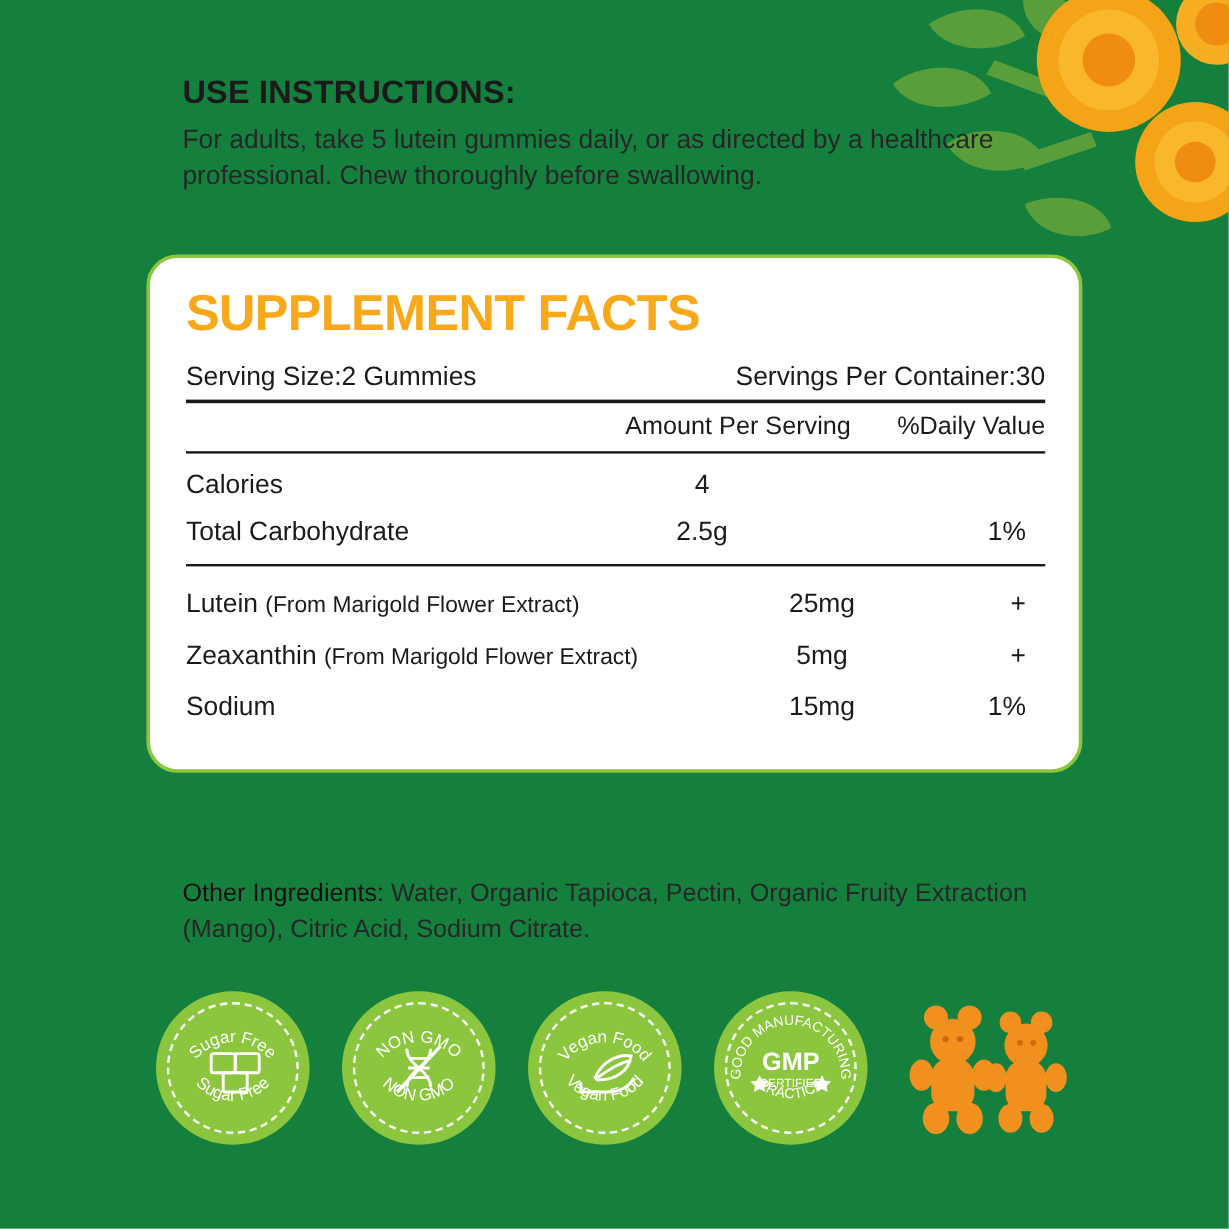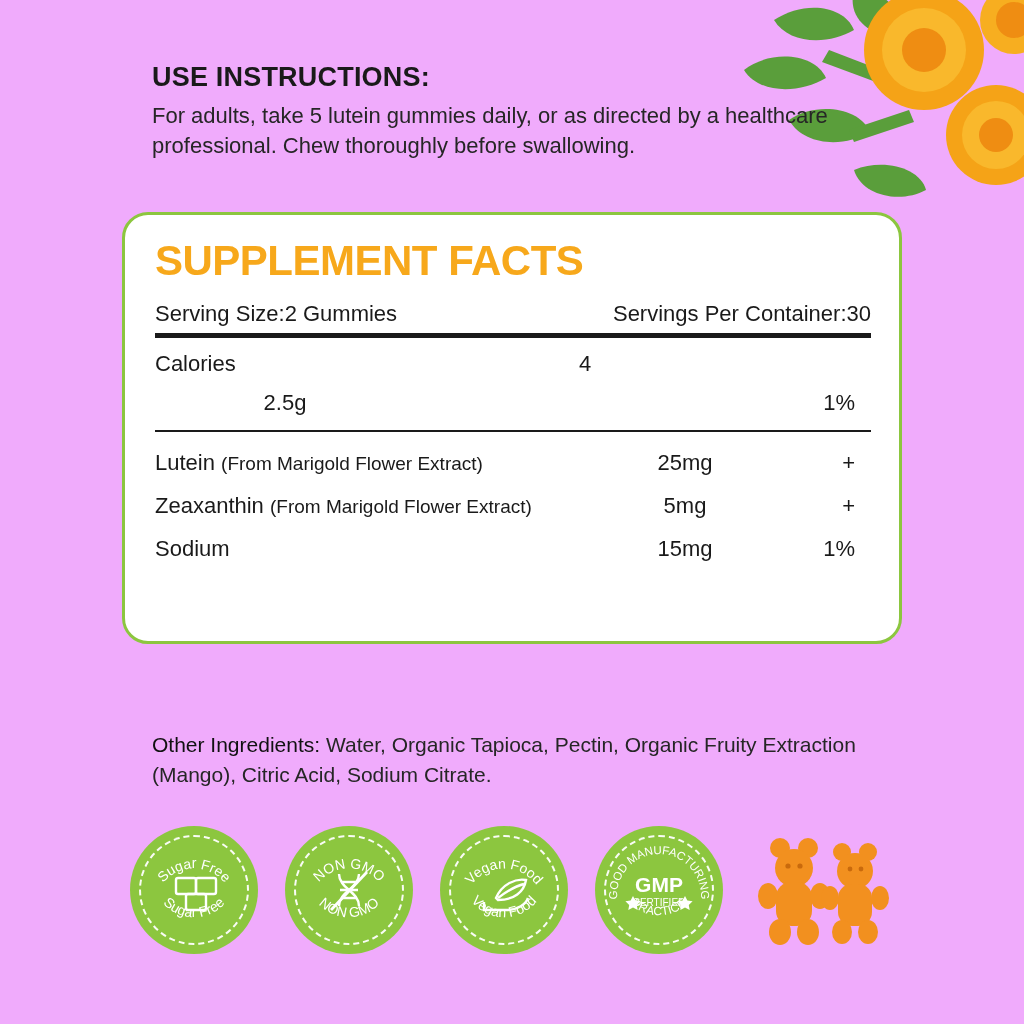--- a/index.html
+++ b/index.html
@@ -6,21 +6,21 @@
   html, body {
     margin: 0; padding: 0;
     width: 1024px; height: 1024px;
     background: #f7f7f5;
     font-family: "Liberation Sans", sans-serif;
     overflow: hidden;
   }
   .page {
     position: relative;
     width: 1024px; height: 1024px;
-    background: #f0abfc;
+    background: #15803d;
   }
 
   
   .flowers {
     position: absolute;
     top: -10px; right: -10px;
     width: 300px; height: 230px;
     pointer-events: none;
   }
 
@@ -190,30 +190,36 @@
         <div>
           <span>Serving Size:</span><span>2 Gummies</span>
         </div>
         <div>
           <span>Servings Per Container:</span><span>30</span>
         </div>
       </div>
 
       <div class="hr-thick"></div>
 
+      <div class="head-row">
+        <div class="col-name"></div>
+        <div class="col-amount">Amount Per Serving</div>
+        <div class="col-dv">%Daily Value</div>
+      </div>
 
       <div class="hr-thin"></div>
 
       <div class="nutrient-block">
         <div class="nut-row">
           <div class="n-name">Calories</div>
           <div class="n-amount">4</div>
           <div class="n-dv"></div>
         </div>
         <div class="nut-row">
+          <div class="n-name">Total Carbohydrate</div>
           <div class="n-amount">2.5g</div>
           <div class="n-dv">1%</div>
         </div>
       </div>
 
       <div class="hr-thin"></div>
 
       <div class="ing-block">
         <div class="ing-row">
           <div class="i-name">

